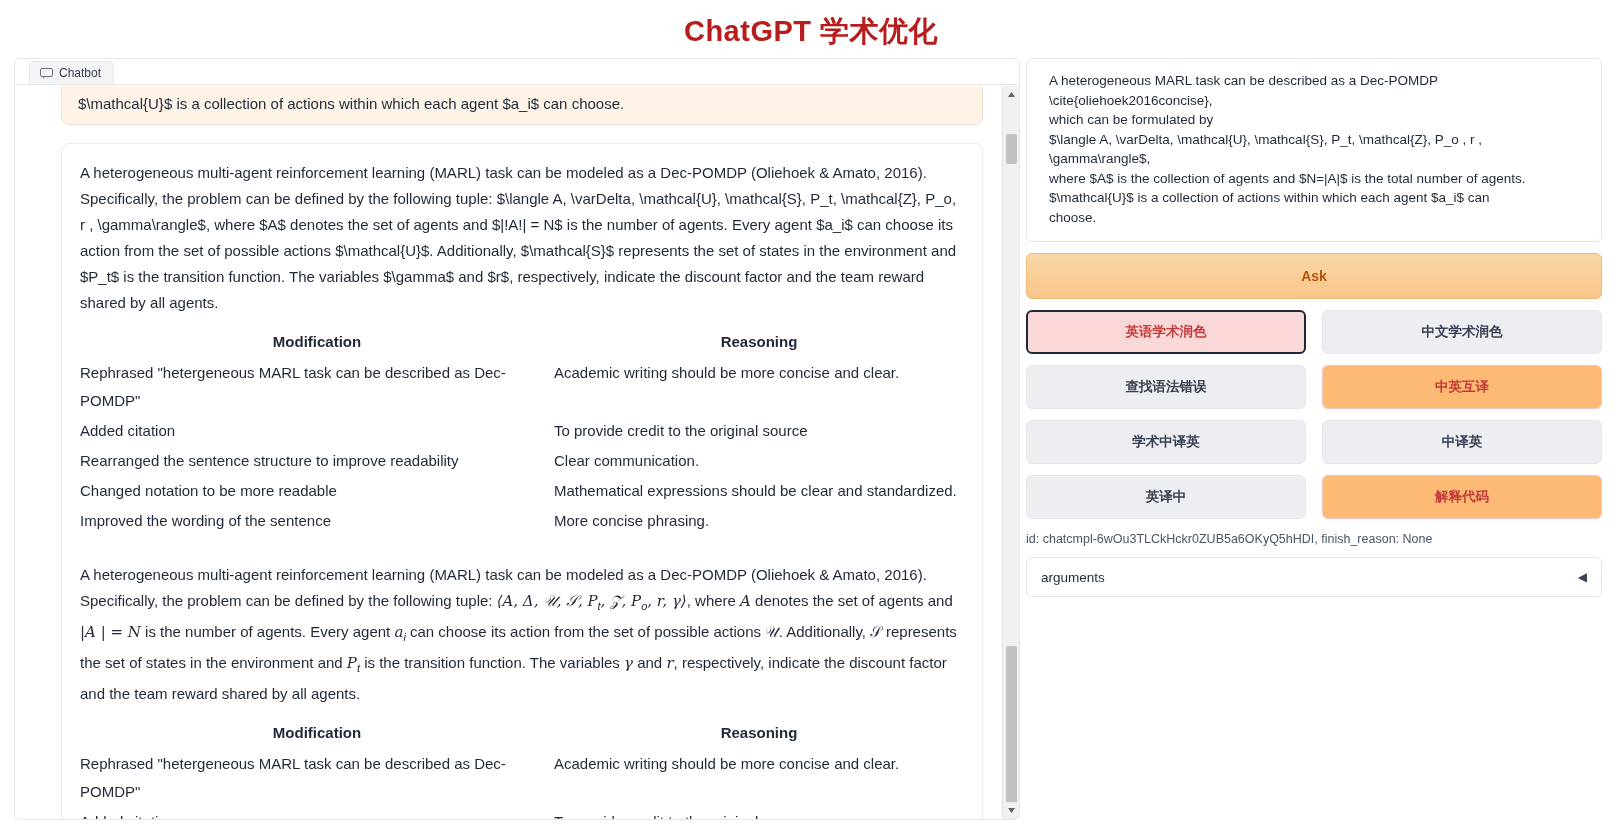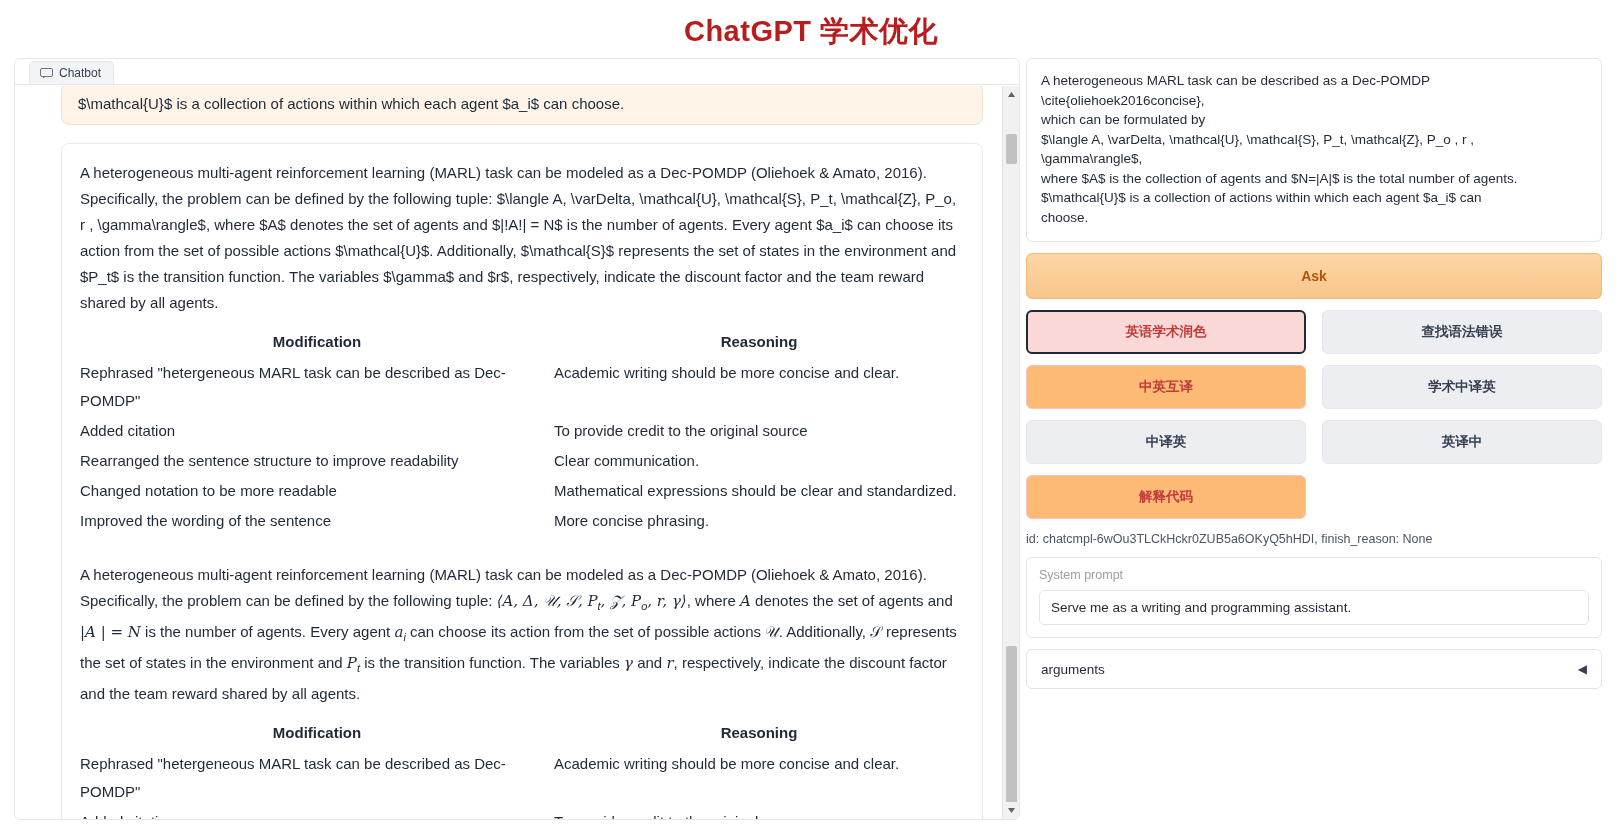--- a/index.html
+++ b/index.html
@@ -135,21 +135,21 @@
     flex: 1;
     display: flex;
     flex-direction: column;
     gap: 11px;
     padding-right: 6px;
   }
   .input-box {
     border: 1px solid #e2e4e8;
     border-radius: 6px;
     background: #fff;
-    padding: 12px 14px;
+    padding: 12px 22px;
     font-size: 13.5px;
     line-height: 19.5px;
     color: #1f2937;
     min-height: 184px;
     white-space: pre-wrap;
     overflow: hidden;
   }
   .ask-btn {
     height: 46px;
     border-radius: 6px;
@@ -334,34 +334,31 @@
 $\langle A, \varDelta, \mathcal{U}, \mathcal{S}, P_t, \mathcal{Z}, P_o , r ,
 \gamma\rangle$,
 where $A$ is the collection of agents and $N=|A|$ is the total number of agents.
 $\mathcal{U}$ is a collection of actions within which each agent $a_i$ can
 choose.</div>
 
       <div class="ask-btn">Ask</div>
 
       <div class="btn-grid">
         <div class="gbtn sel">英语学术润色</div>
+        <div class="gbtn">中文学术润色</div>
         <div class="gbtn">查找语法错误</div>
         <div class="gbtn pink">中英互译</div>
         <div class="gbtn">学术中译英</div>
         <div class="gbtn">中译英</div>
         <div class="gbtn">英译中</div>
         <div class="gbtn pink">解释代码</div>
       </div>
 
       <div class="meta-line">id: chatcmpl-6wOu3TLCkHckr0ZUB5a6OKyQ5hHDI, finish_reason: None</div>
 
-      <div class="sysprompt-card">
-        <div class="sysprompt-label">System prompt</div>
-        <div class="sysprompt-field">Serve me as a writing and programming assistant.</div>
-      </div>
 
       <div class="accordion">
         <span>arguments</span>
         <span class="tri">◀</span>
       </div>
 
     </div>
   </div>
 </div>
 

